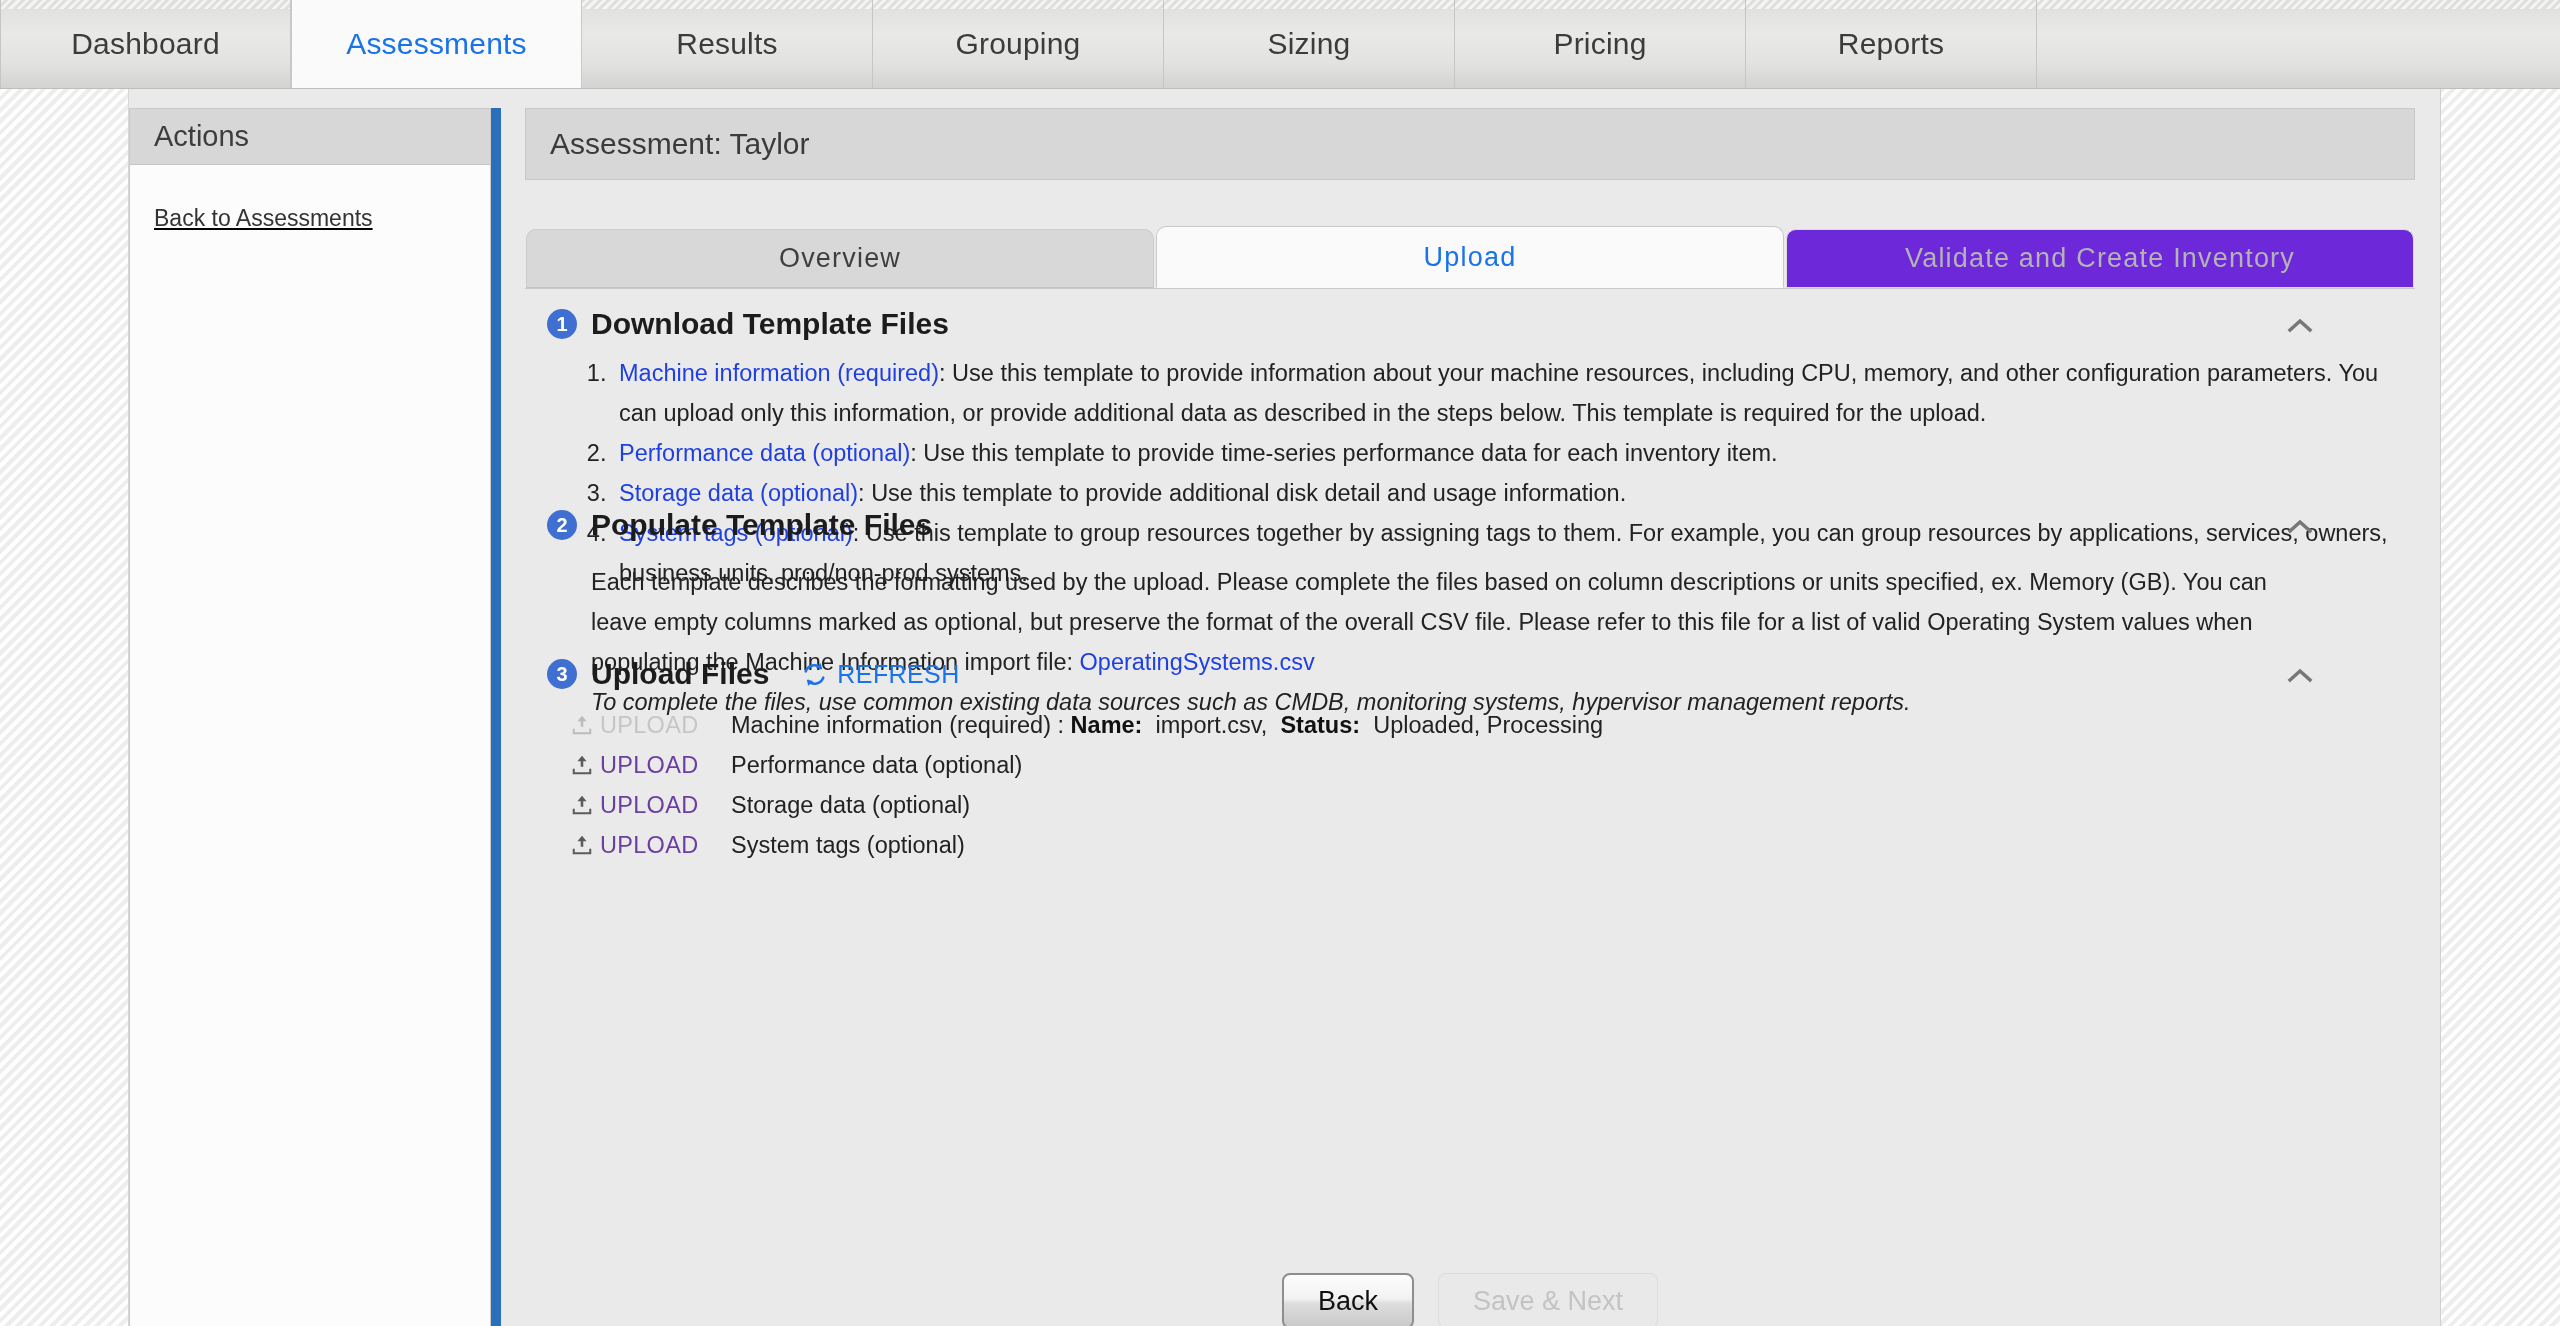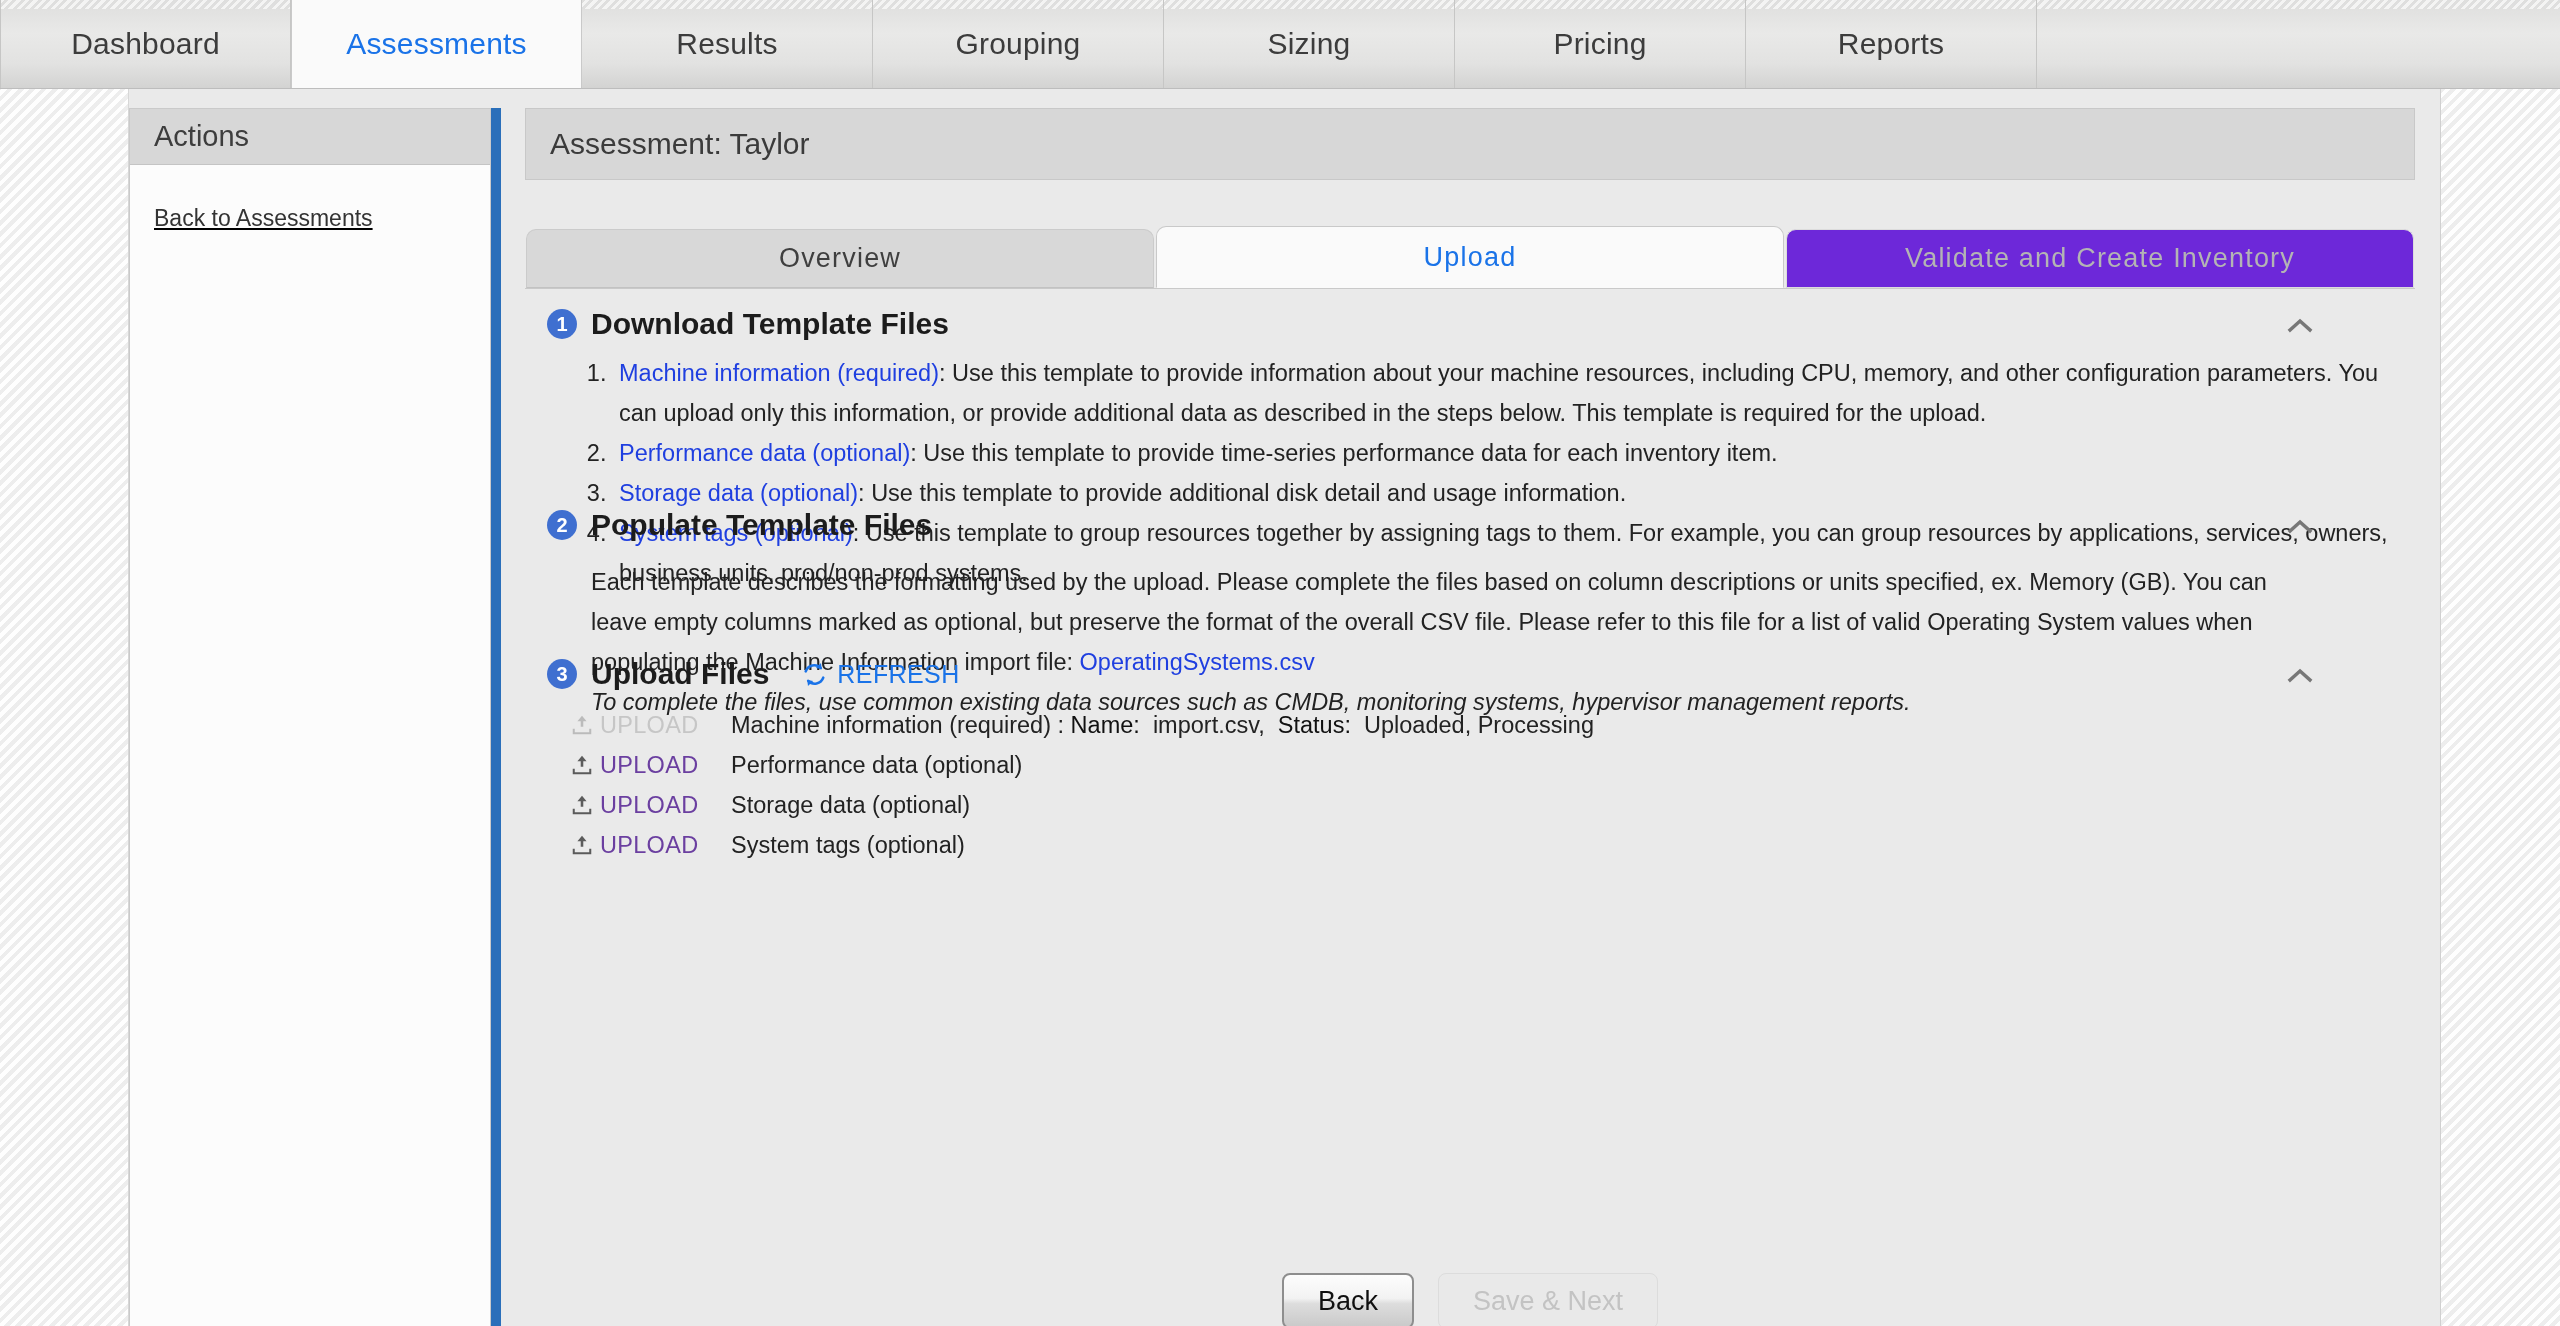--- a/index.html
+++ b/index.html
@@ -266,21 +266,21 @@
     align-items: center;
     gap: 7px;
     width: 150px;
     flex: 0 0 auto;
   }
   .upload-label { color: #6b3fa0; font-size: 23.5px; letter-spacing: 0.3px; }
   .upload-row.disabled .upload-label { color: #c6c6c6; }
   .upload-row.disabled .up-ic { opacity: 0.32; }
   .up-ic svg { display: block; }
   .row-text { margin-left: 10px; }
-  .row-text b { font-weight: normal; color: #111; }
+  .row-text b { font-weight: bold; color: #111; }
 
   
   #footer-buttons {
     position: absolute;
     left: 0; top: 984px;
     width: 1890px;
     display: flex;
     justify-content: center;
     gap: 24px;
   }

